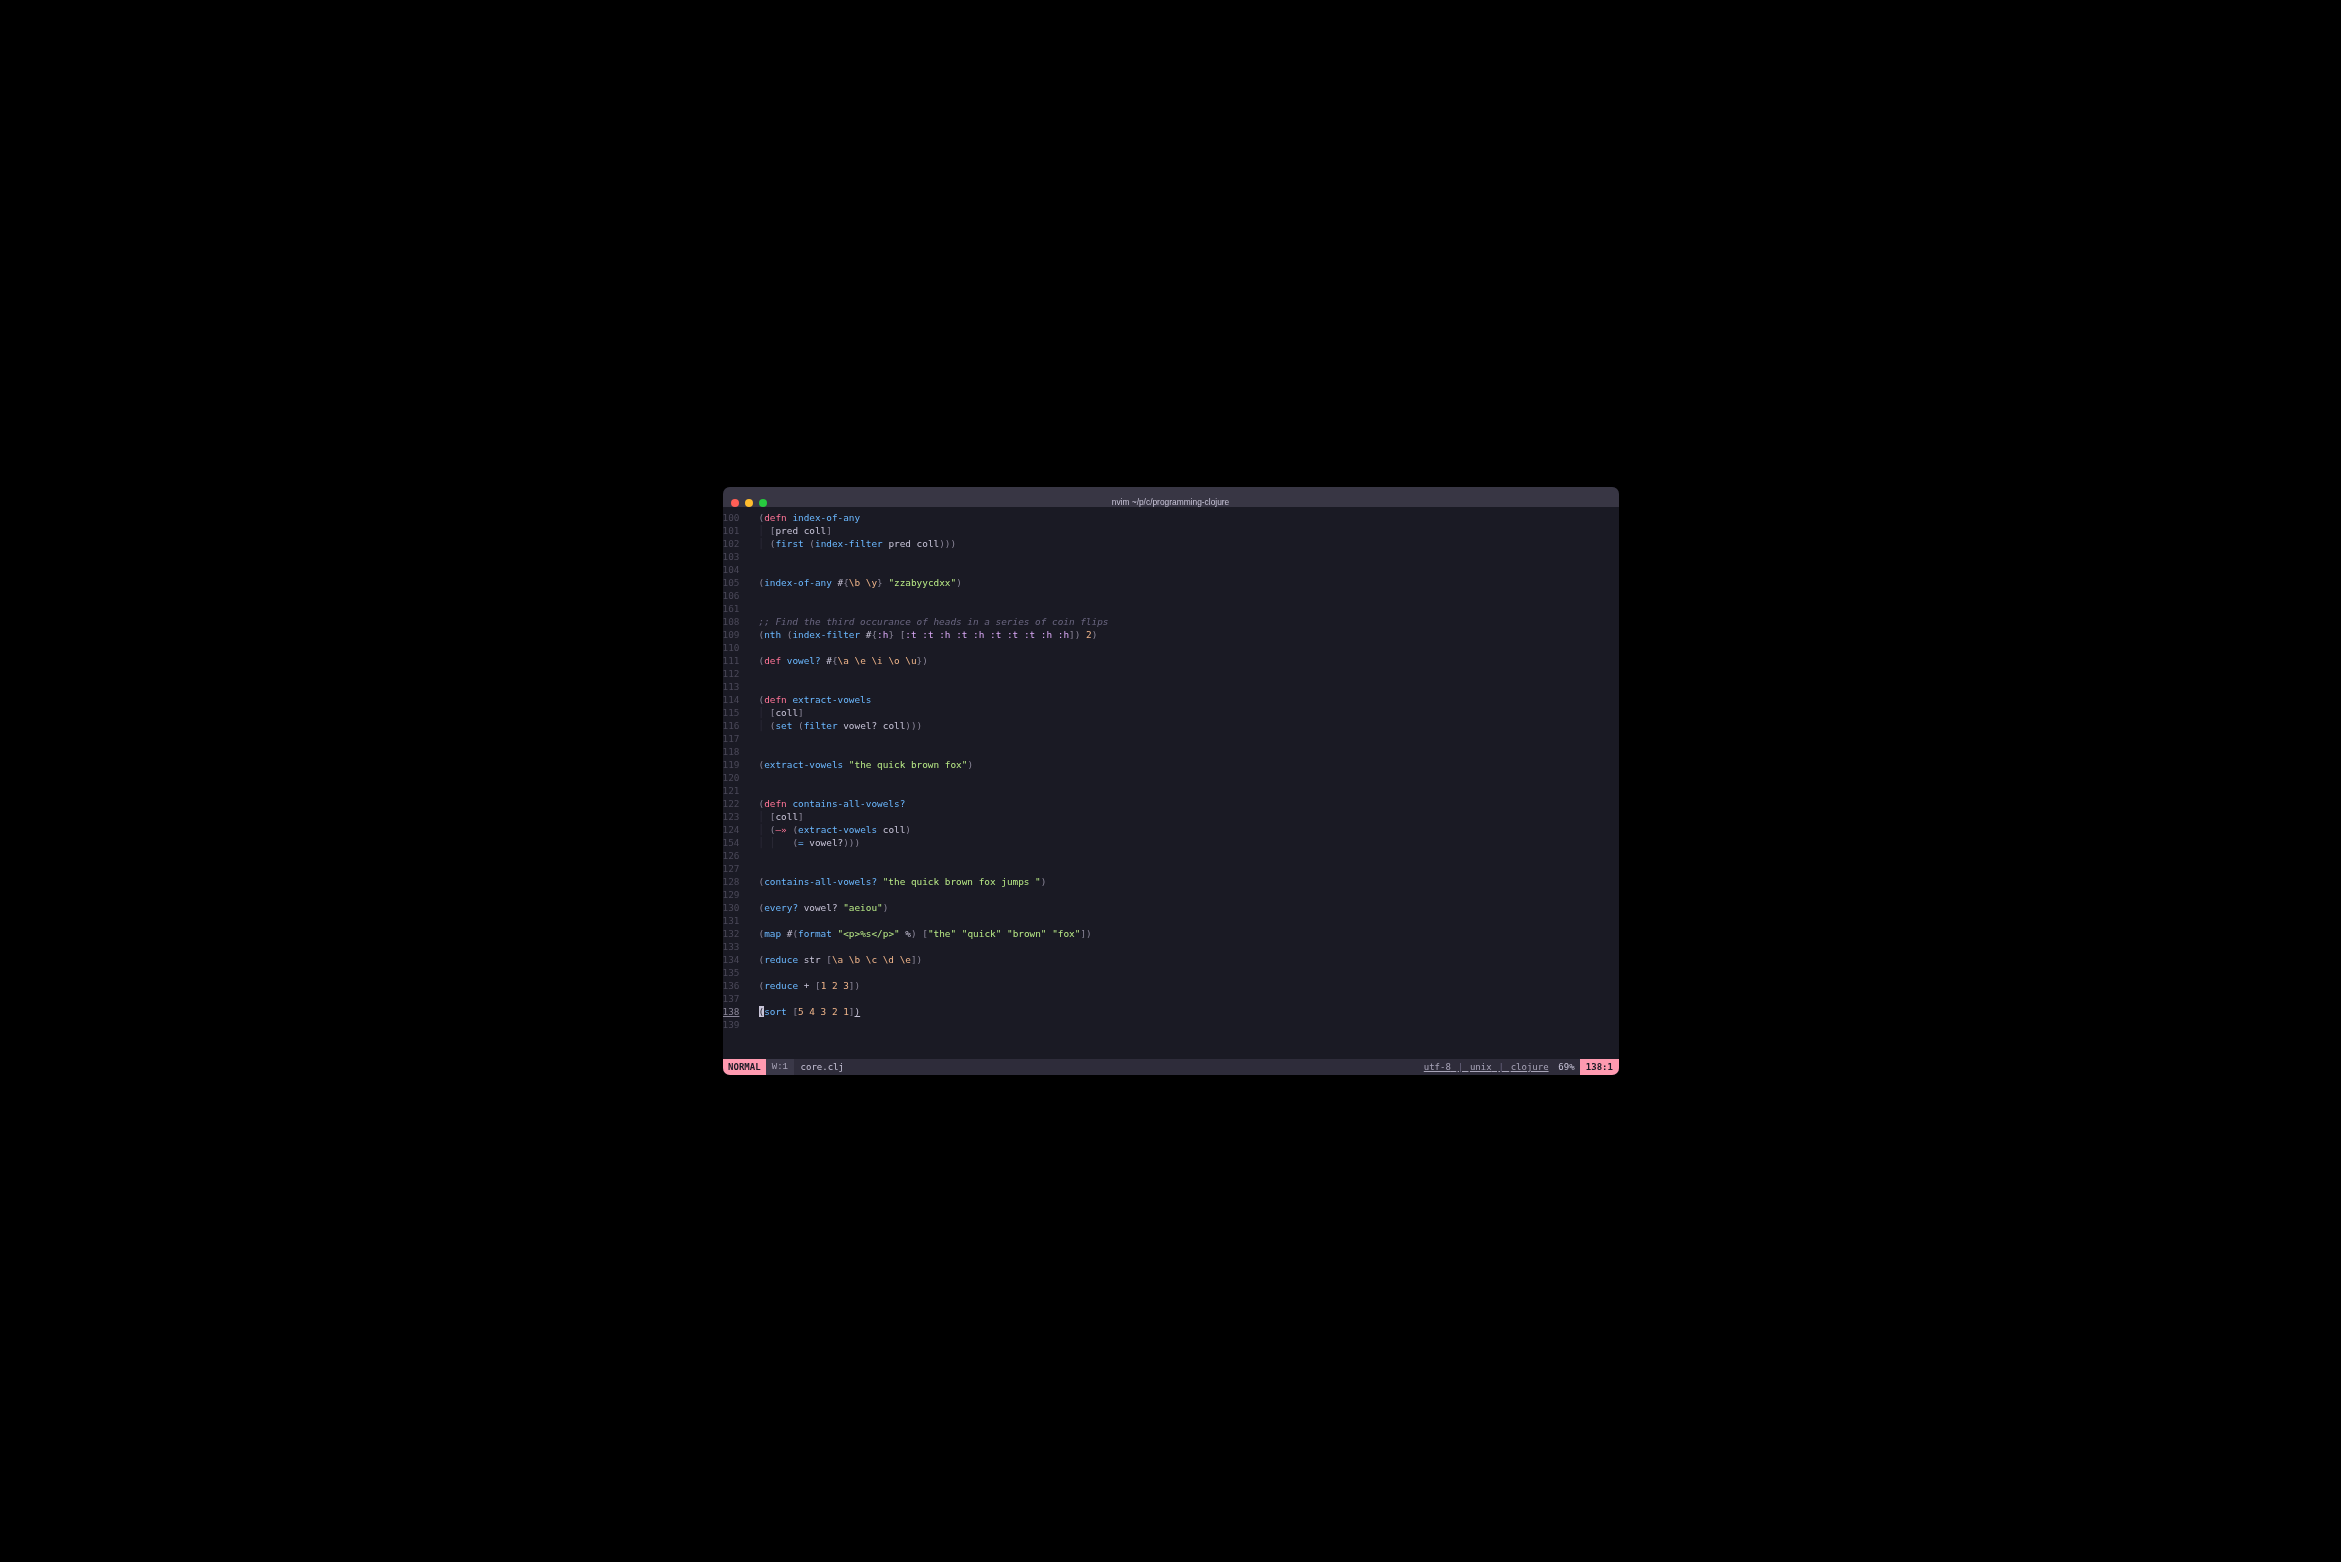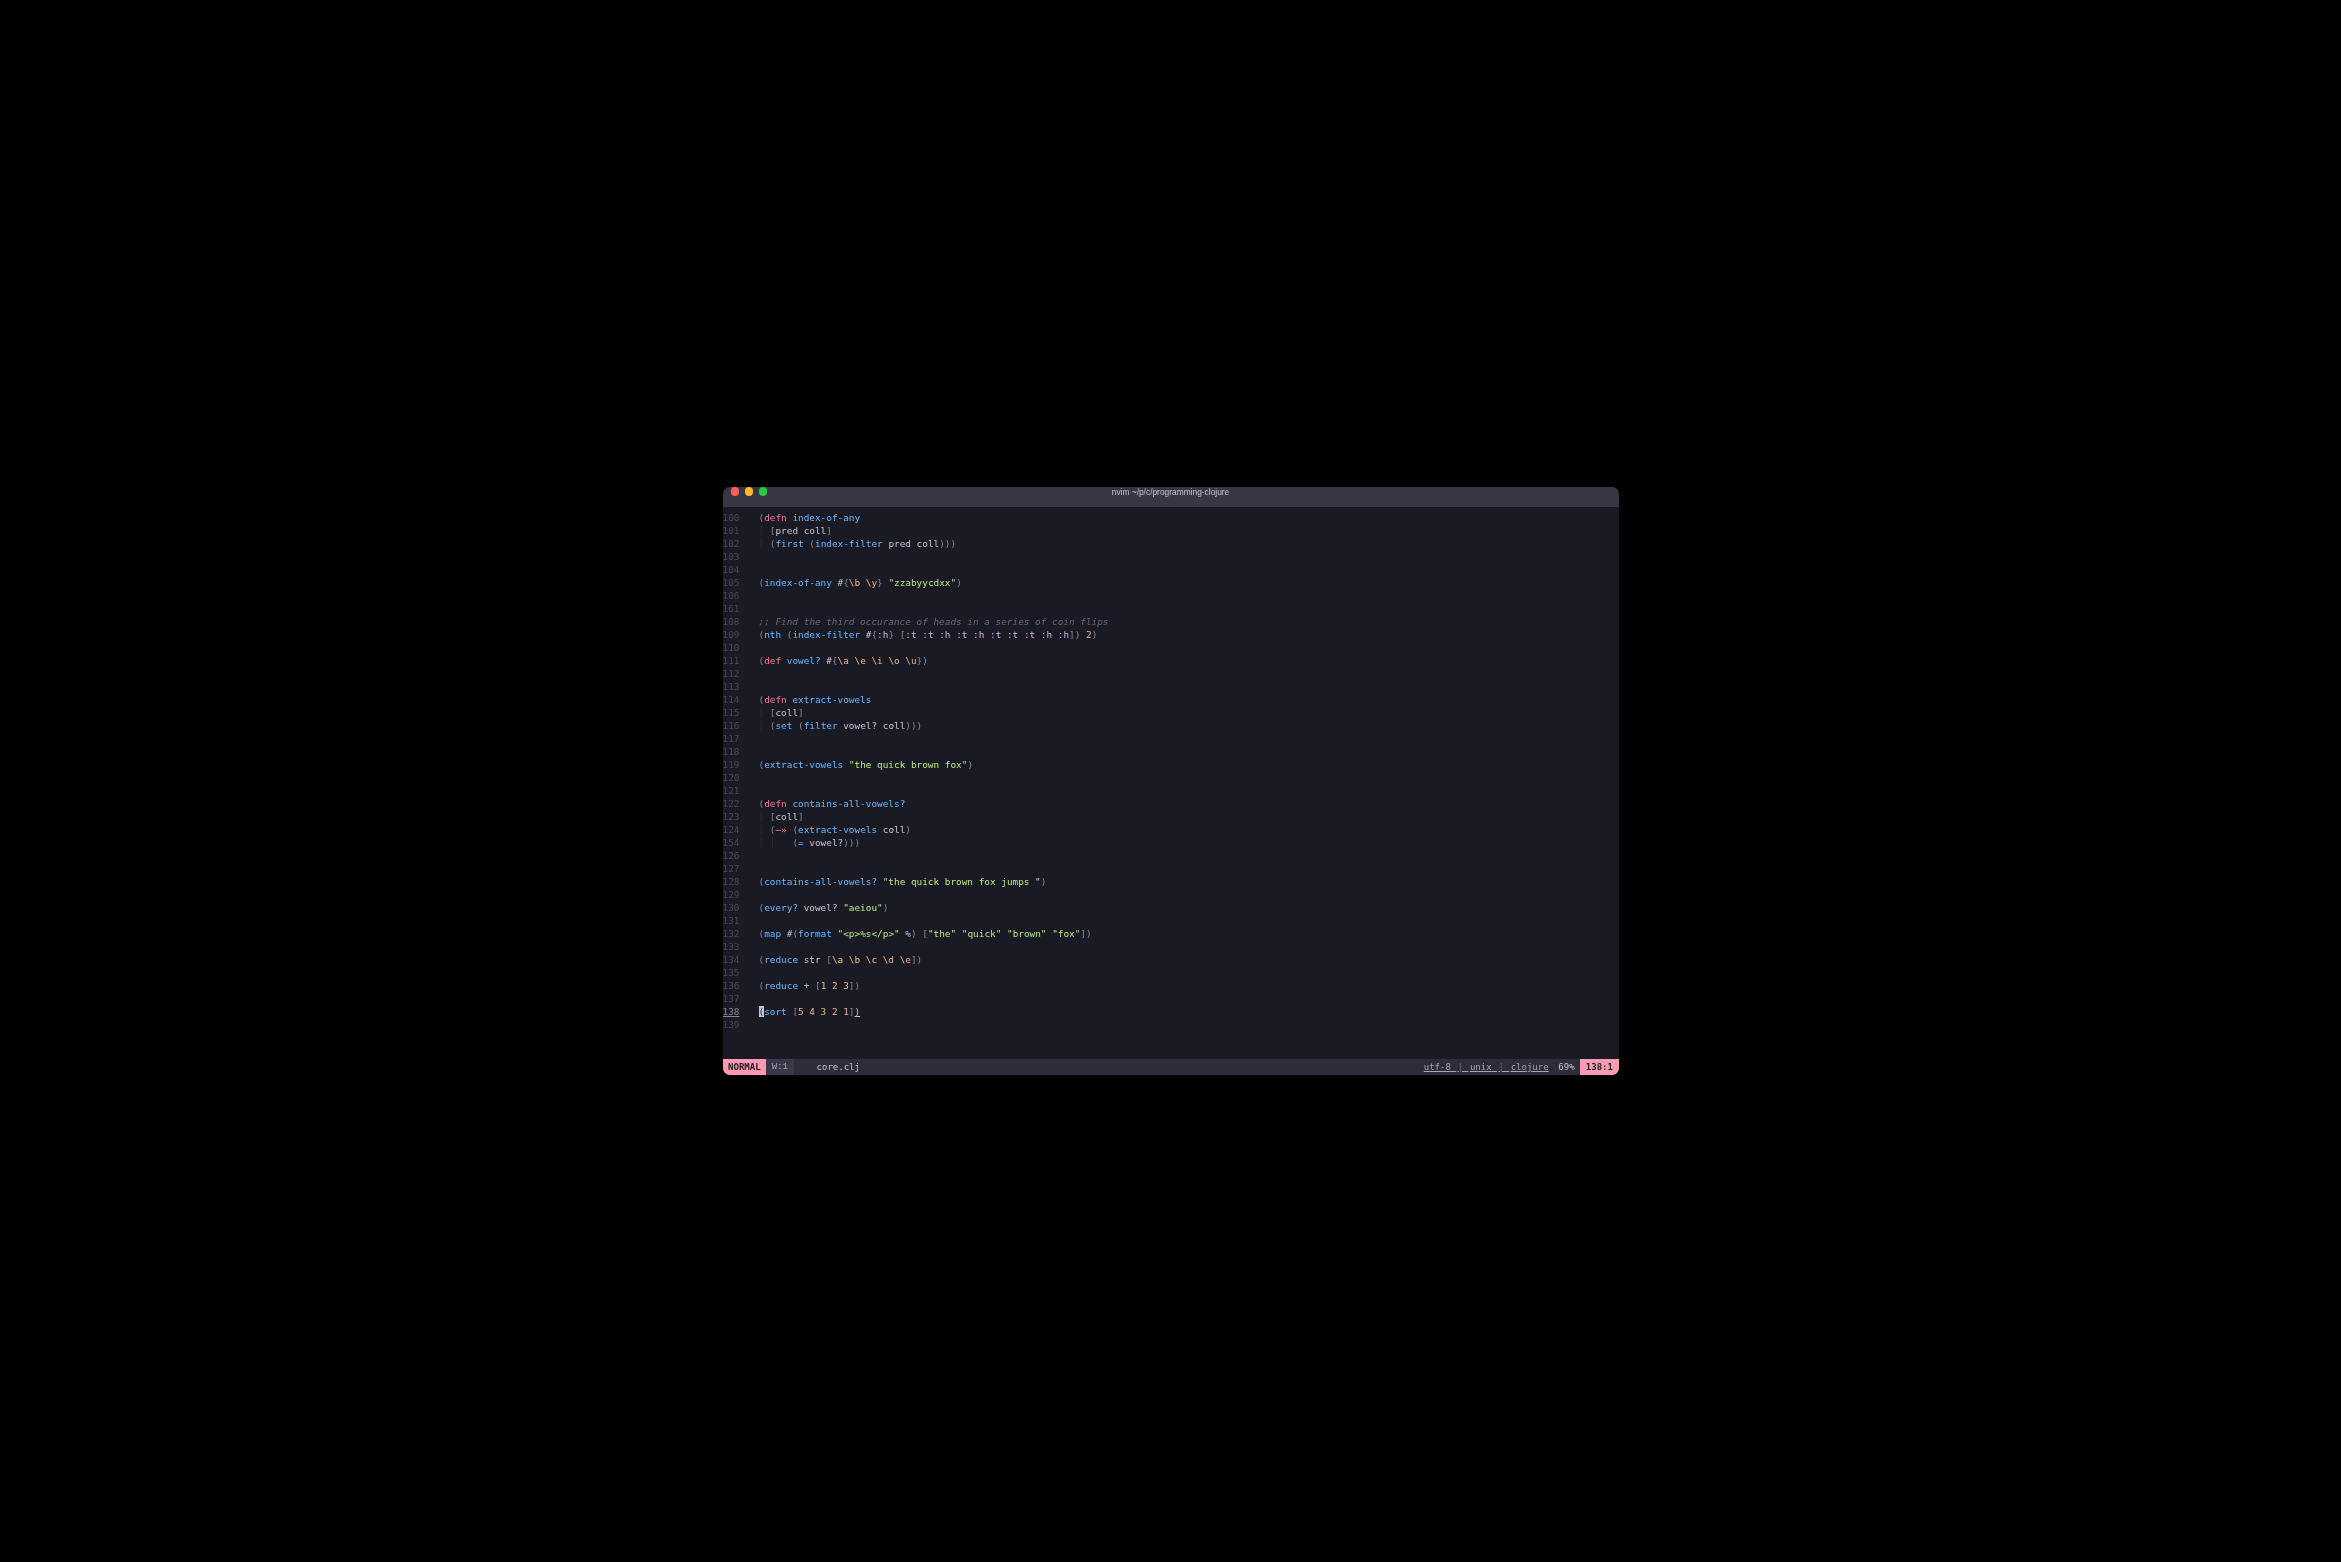--- a/index.html
+++ b/index.html
@@ -18,21 +18,21 @@
       border-radius: 7px;
       overflow: hidden;
       width: 100%;
       max-width: 896px;
       box-shadow: 0 14px 42px rgba(0,0,0,0.5);
     }
     .titlebar {
       background: #383644;
       height: 19.6px;
       display: flex;
-      align-items: flex-start;
+      align-items: flex-end;
       padding: 0 8.4px;
       position: relative;
     }
     .traffic-lights {
       display: flex;
       gap: 5.6px;
     }
     .traffic-light {
       width: 8.4px;
       height: 8.4px;
@@ -114,21 +114,21 @@
     .warning-badge {
       background: #3a3848;
       padding: 0 5.6px;
       height: 100%;
       display: flex;
       align-items: center;
       color: #a8a4b8;
       font-family: Liberation Mono, monospace;
     }
     .filename {
-      padding: 0 23px;
+      padding: 0 7px;
       color: #c8c4d8;
     }
     .spacer { flex: 1; }
     .status-right {
       padding: 0 4.2px;
       color: #a8a4b8;
       text-decoration: underline;
     }
     .sep { color: #6a6680; padding: 0 1.4px; }
     .percent {

